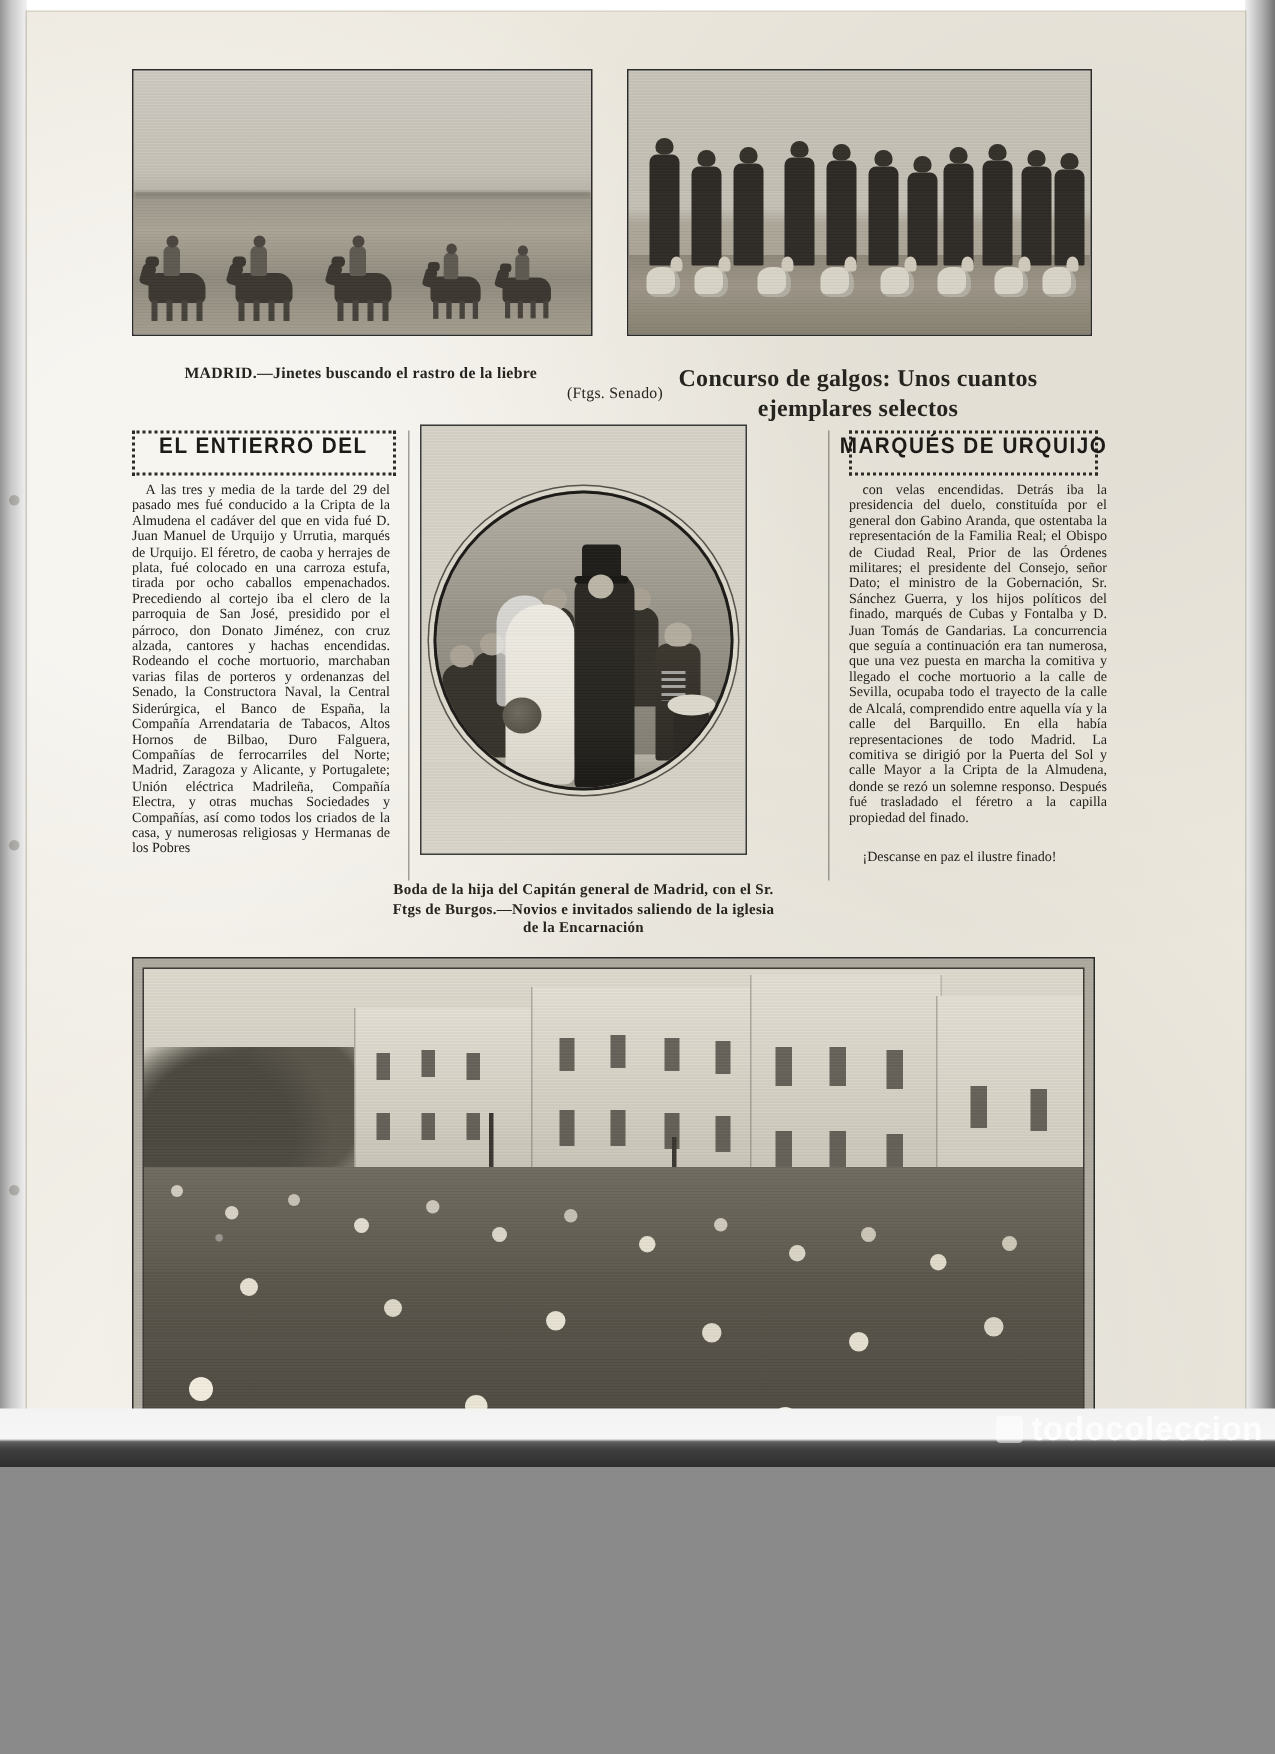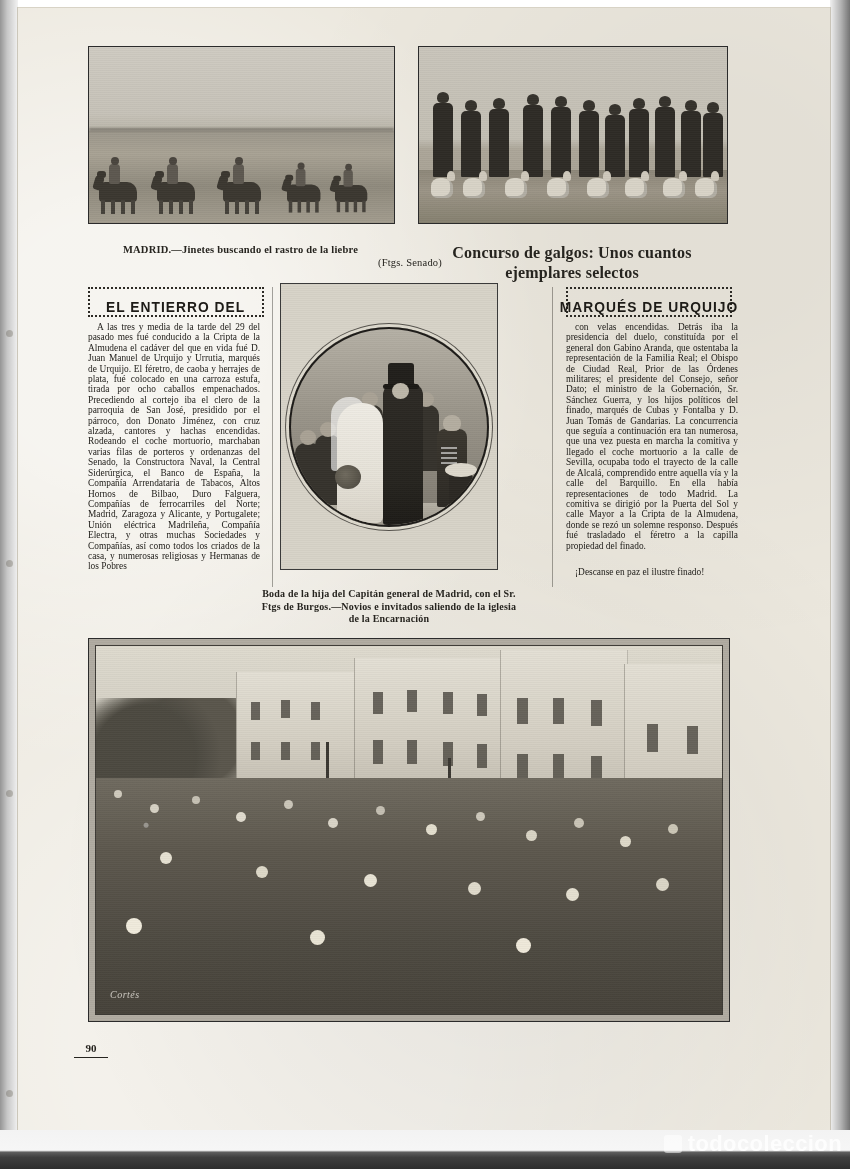--- a/index.html
+++ b/index.html
@@ -3,21 +3,21 @@
 <meta charset="utf-8">
 <style>
   html, body {
     margin: 0;
     padding: 0;
     background: #8a8a8a;
   }
   .page {
     position: relative;
     width: 850px;
-    height: 1169px;
+    height: 978px;
     overflow: hidden;
     background: #ffffff;
     font-family: "Liberation Serif", serif;
   }
 
   
   .sheet {
     position: absolute;
     left: 18px;
     top: 8px;
@@ -421,21 +421,21 @@
   #caption-wedding { left: 256px; top: 588px; width: 266px; font-size: 10px; }
   #caption-funeral { left: 88px; top: 1028px; width: 640px; font-size: 11px; }
 
   
   .headline {
     position: absolute;
     height: 26px;
     border-top: 2px dotted #2c2a25;
     border-bottom: 2px dotted #2c2a25;
     display: flex;
-    align-items: flex-end;
+    align-items: flex-start;
     justify-content: center;
   }
   .headline span {
     font-family: "Liberation Sans", sans-serif;
     font-weight: bold;
     font-size: 15px;
     letter-spacing: 1.1px;
     color: #1d1b17;
     white-space: nowrap;
     transform: scaleX(.92);

